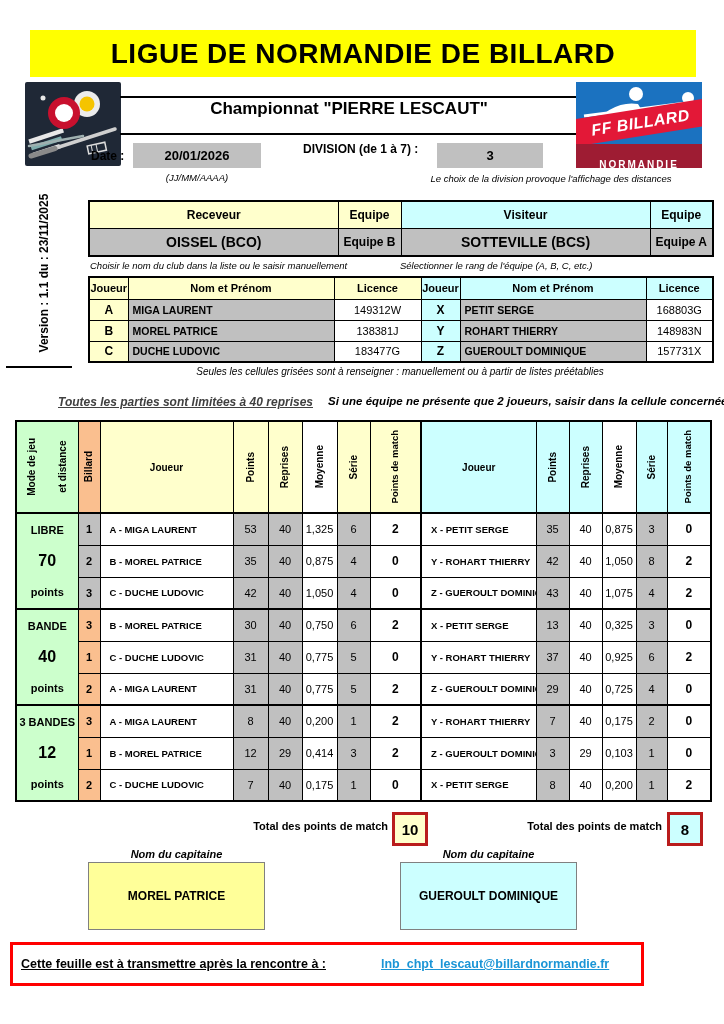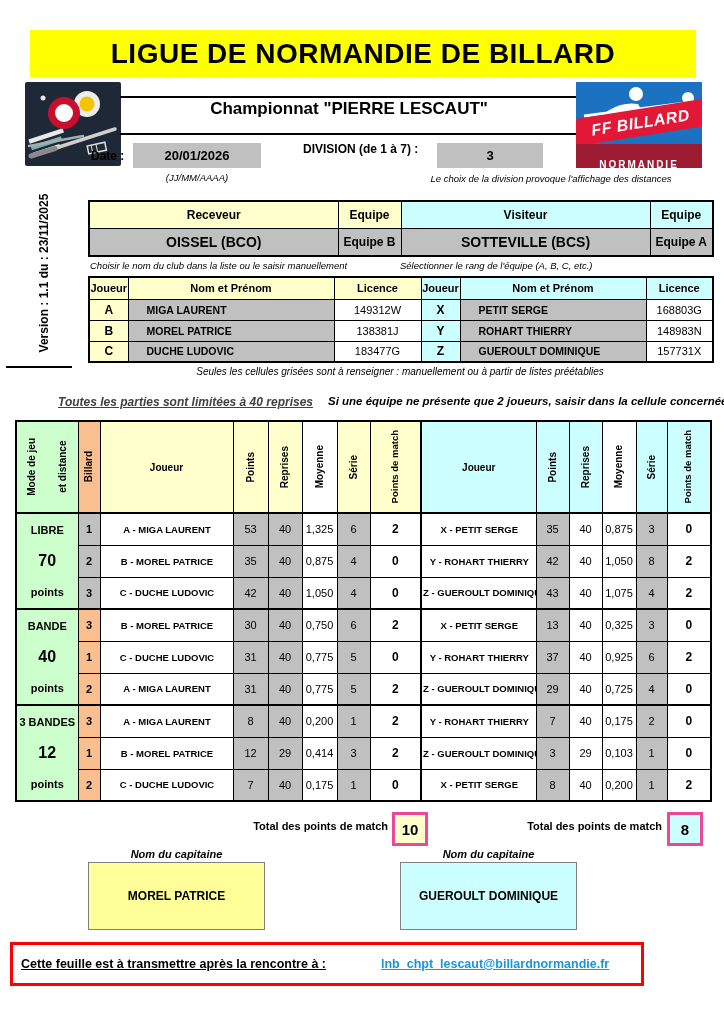--- a/index.html
+++ b/index.html
@@ -46,48 +46,48 @@
 
   .teams { position:absolute; left:88px; top:200px; width:624px; border:2px solid #000; }
   .teams th { height:27px; font-size:12px; font-weight:bold; }
   .teams td { height:28px; font-size:14px; font-weight:bold; text-align:center; }
   .teams td.eq { font-size:12px; }
 
   .players { position:absolute; left:88px; top:276px; width:624px; border:2px solid #000; }
   .players th { height:22px; font-size:11px; font-weight:bold; }
   .players td { height:21px; font-size:10.5px; }
   .players td.letter { font-size:12px; font-weight:bold; text-align:center; }
-  .players td.pname  { font-weight:bold; padding-left:18px; background:#C0C0C0; }
+  .players td.pname  { font-weight:bold; padding-left:4px; background:#C0C0C0; }
   .players td.lic    { text-align:center; font-size:11px; }
 
   .rule-red { position:absolute; left:58px; top:395px; color:#404040; font-weight:bold; font-style:italic;
               font-size:12px; text-decoration:underline; white-space:nowrap; }
   .rule-forfait { position:absolute; left:328px; top:395px; font-weight:bold; font-style:italic;
                   font-size:11.5px; white-space:nowrap; }
 
   
   .match { position:absolute; left:15px; top:420px; width:695px; border:2px solid #000; }
   .match th { height:92px; font-size:10px; font-weight:bold; border-bottom:2px solid #000; }
   .match td { height:32px; font-size:11px; text-align:center; }
-  .match td.name { text-align:center; font-weight:bold; font-size:9.5px; padding-left:1px; white-space:nowrap;margin-top:36px; }
+  .match td.name { text-align:left; font-weight:bold; font-size:9.5px; padding-left:9px; white-space:nowrap;margin-top:36px; }
   .match td.bil  { font-weight:bold; }
   .match td.pm   { font-weight:bold; font-size:12px; }
   .match tr.blockstart td { border-top:2px solid #000; }
   .sepL { border-left:2px solid #000 !important; }
   .vt { writing-mode:vertical-rl; transform:rotate(180deg); margin:0 auto; line-height:1.15; white-space:nowrap; }
   .vt2 { display:flex; justify-content:center; gap:2px; }
   .modecell div { height:31px; display:flex; align-items:center; justify-content:center; font-weight:bold; }
   .mode-name { font-size:11px; }
   .mode-dist { font-size:16px; }
   .mode-unit { font-size:11px; }
   .joueur-h { font-size:11px; font-weight:bold; }
 
   
   .total-label { position:absolute; width:160px; text-align:right; font-size:11px; font-weight:bold; }
-  .total-box { position:absolute; width:36px; height:34px; border:3px solid #ec4899; display:flex;
+  .total-box { position:absolute; width:36px; height:34px; border:3px solid #b91c1c; display:flex;
                align-items:center; justify-content:center; font-size:15px; font-weight:bold; }
   .cap-label { position:absolute; width:177px; text-align:center; font-size:11px; font-weight:bold; font-style:italic; }
   .cap-box { position:absolute; width:177px; height:68px; border:1px solid #808080; display:flex;
              align-items:center; justify-content:center; font-size:12px; font-weight:bold; }
 
   .footer-box { position:absolute; left:10px; top:942px; width:634px; height:44px; border:3px solid #FF0000;
                 display:flex; align-items:center; }
   .footer-box .flabel { font-size:12.5px; font-weight:bold; text-decoration:underline; margin-left:8px; }
   .footer-box .femail { font-size:12.5px; font-weight:bold; color:#1B95D6; text-decoration:underline; margin-left:55px; }
 </style>

